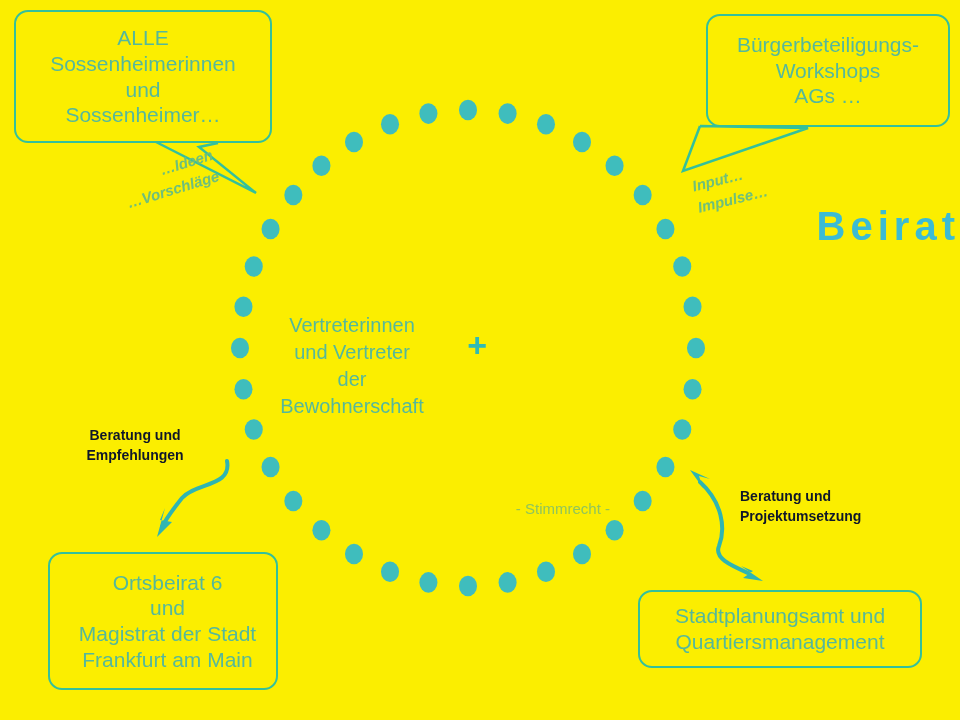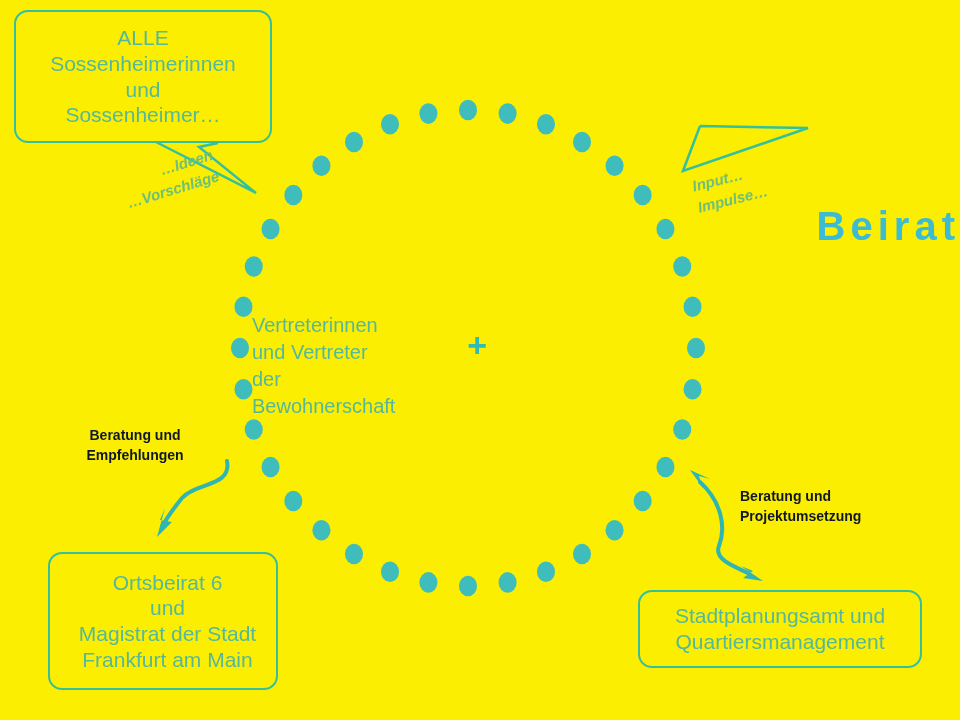--- a/index.html
+++ b/index.html
@@ -37,21 +37,21 @@
 
   
   .ctr{position:absolute;text-align:right;z-index:5;}
   #title-beirat{
     left:0;right:0;top:204px;
     font-size:40px;font-weight:bold;
     color:#3BBBD4;letter-spacing:5px;
   }
   #col-left{
     left:252px;top:312px;width:200px;
-    font-size:20px;color:#55B89B;line-height:1.35;text-align:left;
+    font-size:20px;color:#55B89B;line-height:1.35;text-align:center;
   }
   #col-right{
     left:488px;top:312px;width:200px;
     font-size:20px;color:#55B89B;line-height:1.35;text-align:center;
   }
   #plus-sign{
     left:447px;top:328px;width:40px;
     font-size:34px;font-weight:bold;color:#30BBB4;line-height:1;
   }
   #stimmrecht{
@@ -152,31 +152,35 @@
 
     <path d="M 700 482 C 722 502, 726 528, 719 546 C 714 558, 730 565, 748 573" fill="none" stroke="#2FB5B2" stroke-width="4" stroke-linecap="round"></path>
     <polygon points="690,470 703,488 699,476 710,479" fill="#2FB5B2"></polygon>
     <polygon points="763,581 743,578 753,571 741,566" fill="#2FB5B2"></polygon>
   </svg>
 
   <div class="bubble" id="bubble-alle">
     <span>ALLE<br>Sossenheimerinnen<br>und<br>Sossenheimer…</span>
   </div>
 
+  <div class="bubble" id="bubble-workshops">
+    <span>Bürgerbeteiligungs-<br>Workshops<br>AGs …</span>
+  </div>
 
   <div class="annot" id="annot-ideen">…Ideen<br>…Vorschläge</div>
   <div class="annot" id="annot-input">Input…<br>Impulse…</div>
 
   <div class="ctr" id="title-beirat">Beirat</div>
 
   <div class="ctr" id="col-left">Vertreterinnen<br>und Vertreter<br>der<br>Bewohnerschaft</div>
 
   <div class="ctr" id="plus-sign">+</div>
 
 
+  <div class="ctr" id="stimmrecht">- Stimmrecht -</div>
 
   <div class="arrow-label" id="label-beratung-links">Beratung und<br>Empfehlungen</div>
   <div class="arrow-label" id="label-beratung-rechts">Beratung und<br>Projektumsetzung</div>
 
   <div class="bubble" id="box-ortsbeirat">
     <span>Ortsbeirat 6<br>und<br>Magistrat der Stadt<br>Frankfurt am Main</span>
   </div>
 
   <div class="bubble" id="box-stadtplanung">
     <span>Stadtplanungsamt und<br>Quartiersmanagement</span>

